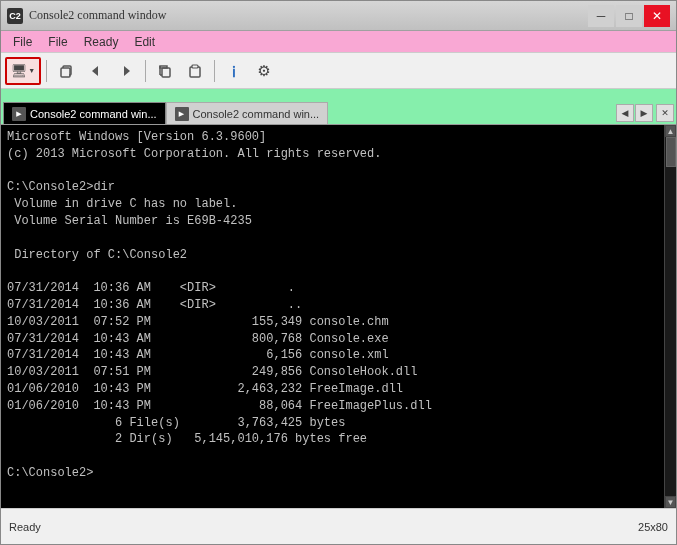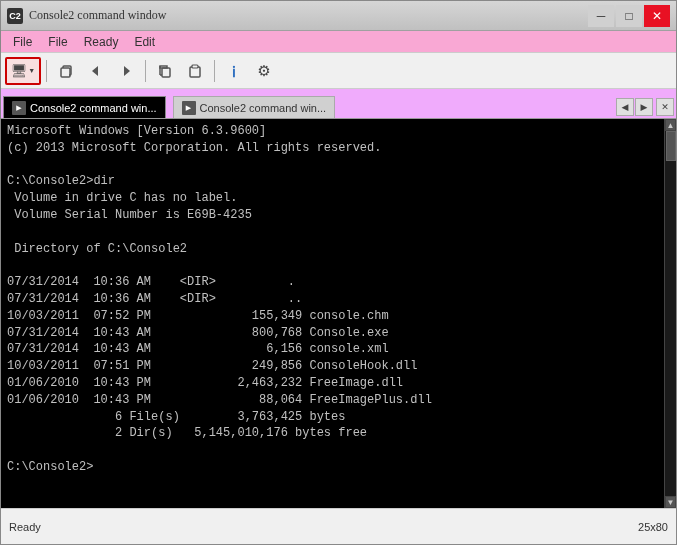--- a/index.html
+++ b/index.html
@@ -103,27 +103,27 @@
     }
     .toolbar-separator {
       width: 1px;
       height: 22px;
       background: #aaa;
       margin: 0 3px;
     }
 
     
     .tab-bar {
-      background: #f0abfc;
-      height: 30px;
+      background: #86efac;
+      height: 36px;
       display: flex;
       align-items: flex-end;
       padding: 0 2px;
       border-bottom: 1px solid #999;
-      gap: 7px;
+      gap: 0;
     }
     .tab {
       height: 22px;
       padding: 0 8px;
       border: 1px solid #aaa;
       border-bottom: none;
       background: #d0d0d0;
       cursor: pointer;
       display: flex; align-items: center;
       gap: 4px;

